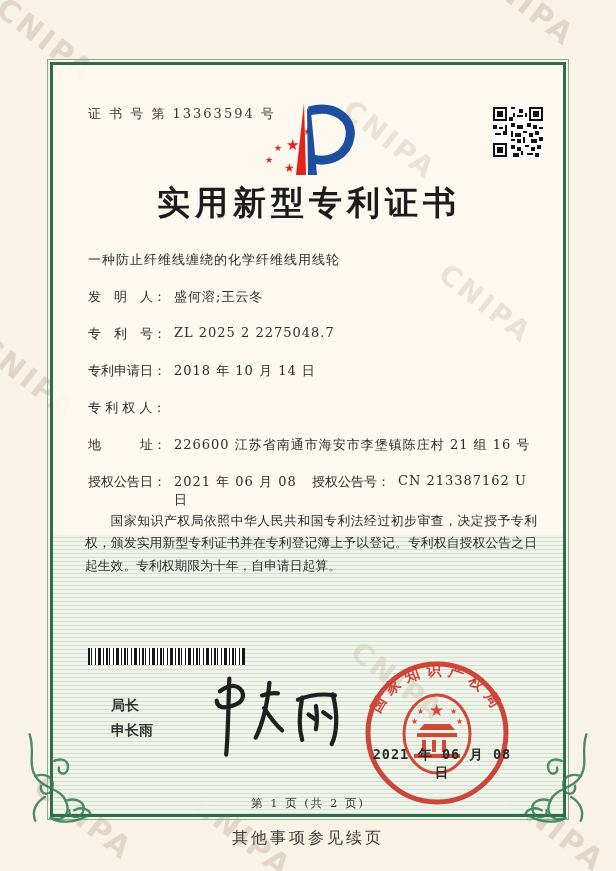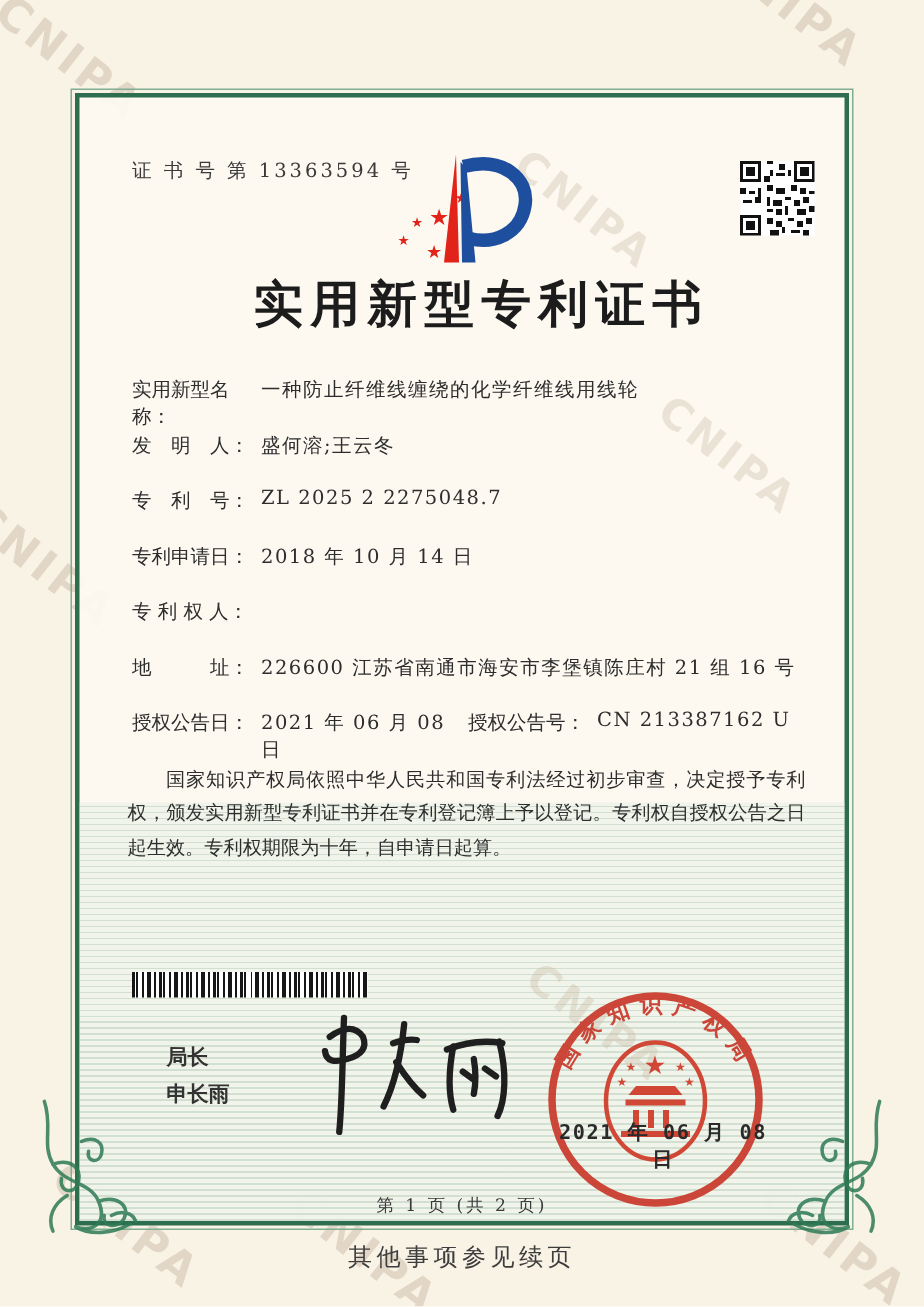--- a/index.html
+++ b/index.html
@@ -30,21 +30,21 @@
          background:rgba(253,250,242,0.92);z-index:2;}
   .guilloche{position:absolute;left:0;right:0;top:470px;bottom:0;z-index:0;
          background-color:rgba(226,237,226,0.45);
          background-image:repeating-linear-gradient(0deg,rgba(104,150,118,0.22) 0 1px,transparent 1px 4px);}
 
   .cert-no{position:absolute;left:35px;top:40px;font-size:13px;letter-spacing:2px;color:#3a3a3a;z-index:2;}
 
   .logo{position:absolute;left:210px;top:33px;width:95px;height:82px;z-index:2;}
   .qr{position:absolute;left:440px;top:42px;width:50px;height:50px;z-index:2;}
 
-  .title{position:absolute;left:13px;width:100%;top:116px;text-align:center;
+  .title{position:absolute;left:1px;width:100%;top:116px;text-align:center;
          font-size:33px;font-weight:bold;letter-spacing:5px;color:#1c1c1c;z-index:2;}
 
   .fields{position:absolute;left:35px;top:186px;width:450px;z-index:2;}
   .frow{display:flex;height:37px;align-items:flex-start;font-size:13px;color:#2d2d2d;}
   .flabel{width:86px;flex:none;letter-spacing:0px;}
   .fvalue{letter-spacing:1px;}
   .fvalue.w138{width:138px;flex:none;}
 
   .body-text{position:absolute;left:30px;top:443px;width:456px;font-size:12.8px;
          line-height:22.4px;color:#2d2d2d;text-align:justify;z-index:2;}
@@ -156,21 +156,20 @@
         <rect x="14" y="22" width="1" height="2"></rect>
           <rect x="17" y="23" width="3" height="1"></rect>
           <rect x="21" y="23" width="2" height="2"></rect>
       </g>
     </svg>
 
     <div class="title">实用新型专利证书</div>
 
     <div class="fields">
       <div class="frow">
-        <span class="flabel">实用新型名称：</span>
         <span class="fvalue">一种防止纤维线缠绕的化学纤维线用线轮</span>
       </div>
       <div class="frow">
         <span class="flabel">发　明　人：</span>
         <span class="fvalue">盛何溶;王云冬</span>
       </div>
       <div class="frow">
         <span class="flabel">专　利　号：</span>
         <span class="fvalue">ZL 2025 2 2275048.7</span>
       </div>

